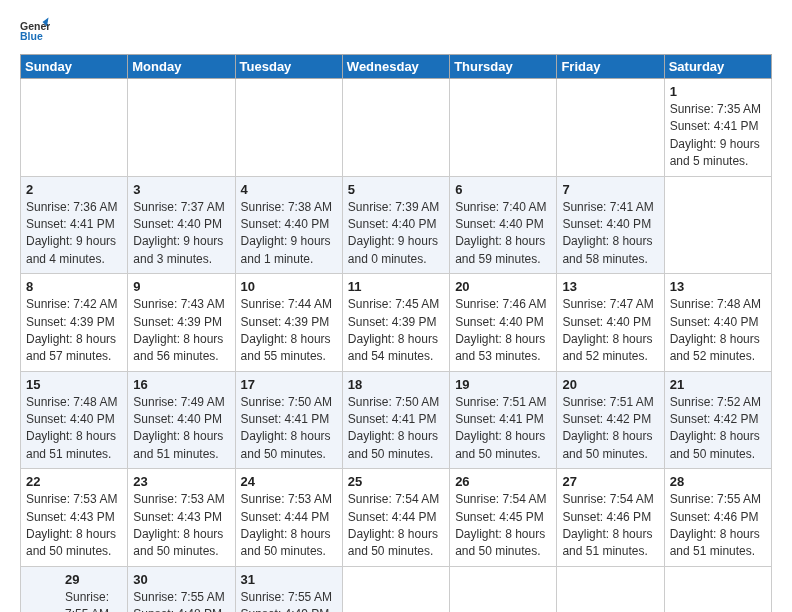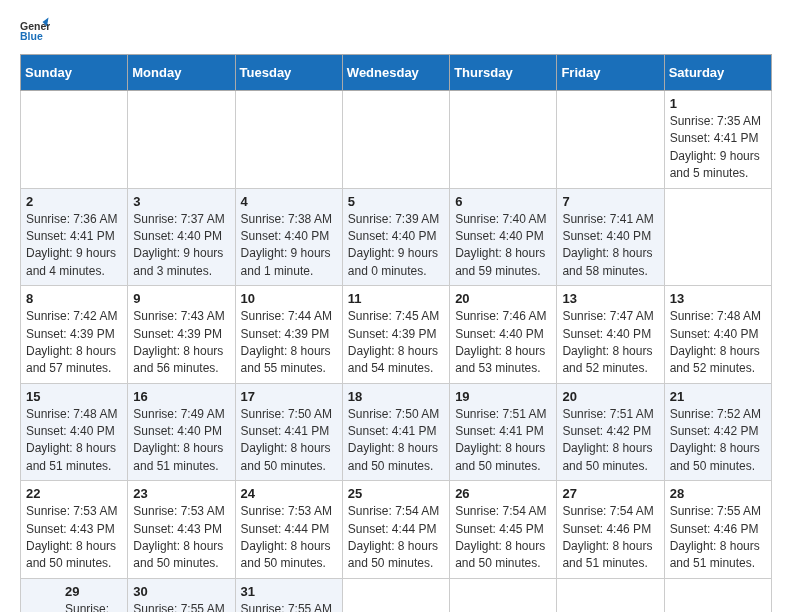--- a/index.html
+++ b/index.html
@@ -38,21 +38,21 @@
       color: #444;
     }
     .calendar {
       width: 100%;
       border-collapse: collapse;
       margin-top: 8px;
     }
     .calendar th {
       background-color: #1a6fba;
       color: #fff;
-      padding: 10px 4px;
+      padding: 4px 4px;
       font-size: 13px;
       font-weight: bold;
       text-align: left;
       border: 1px solid #aaa;
     }
     .calendar td {
       vertical-align: top;
       padding: 5px 5px;
       font-size: 10.5px;
       color: #333;

